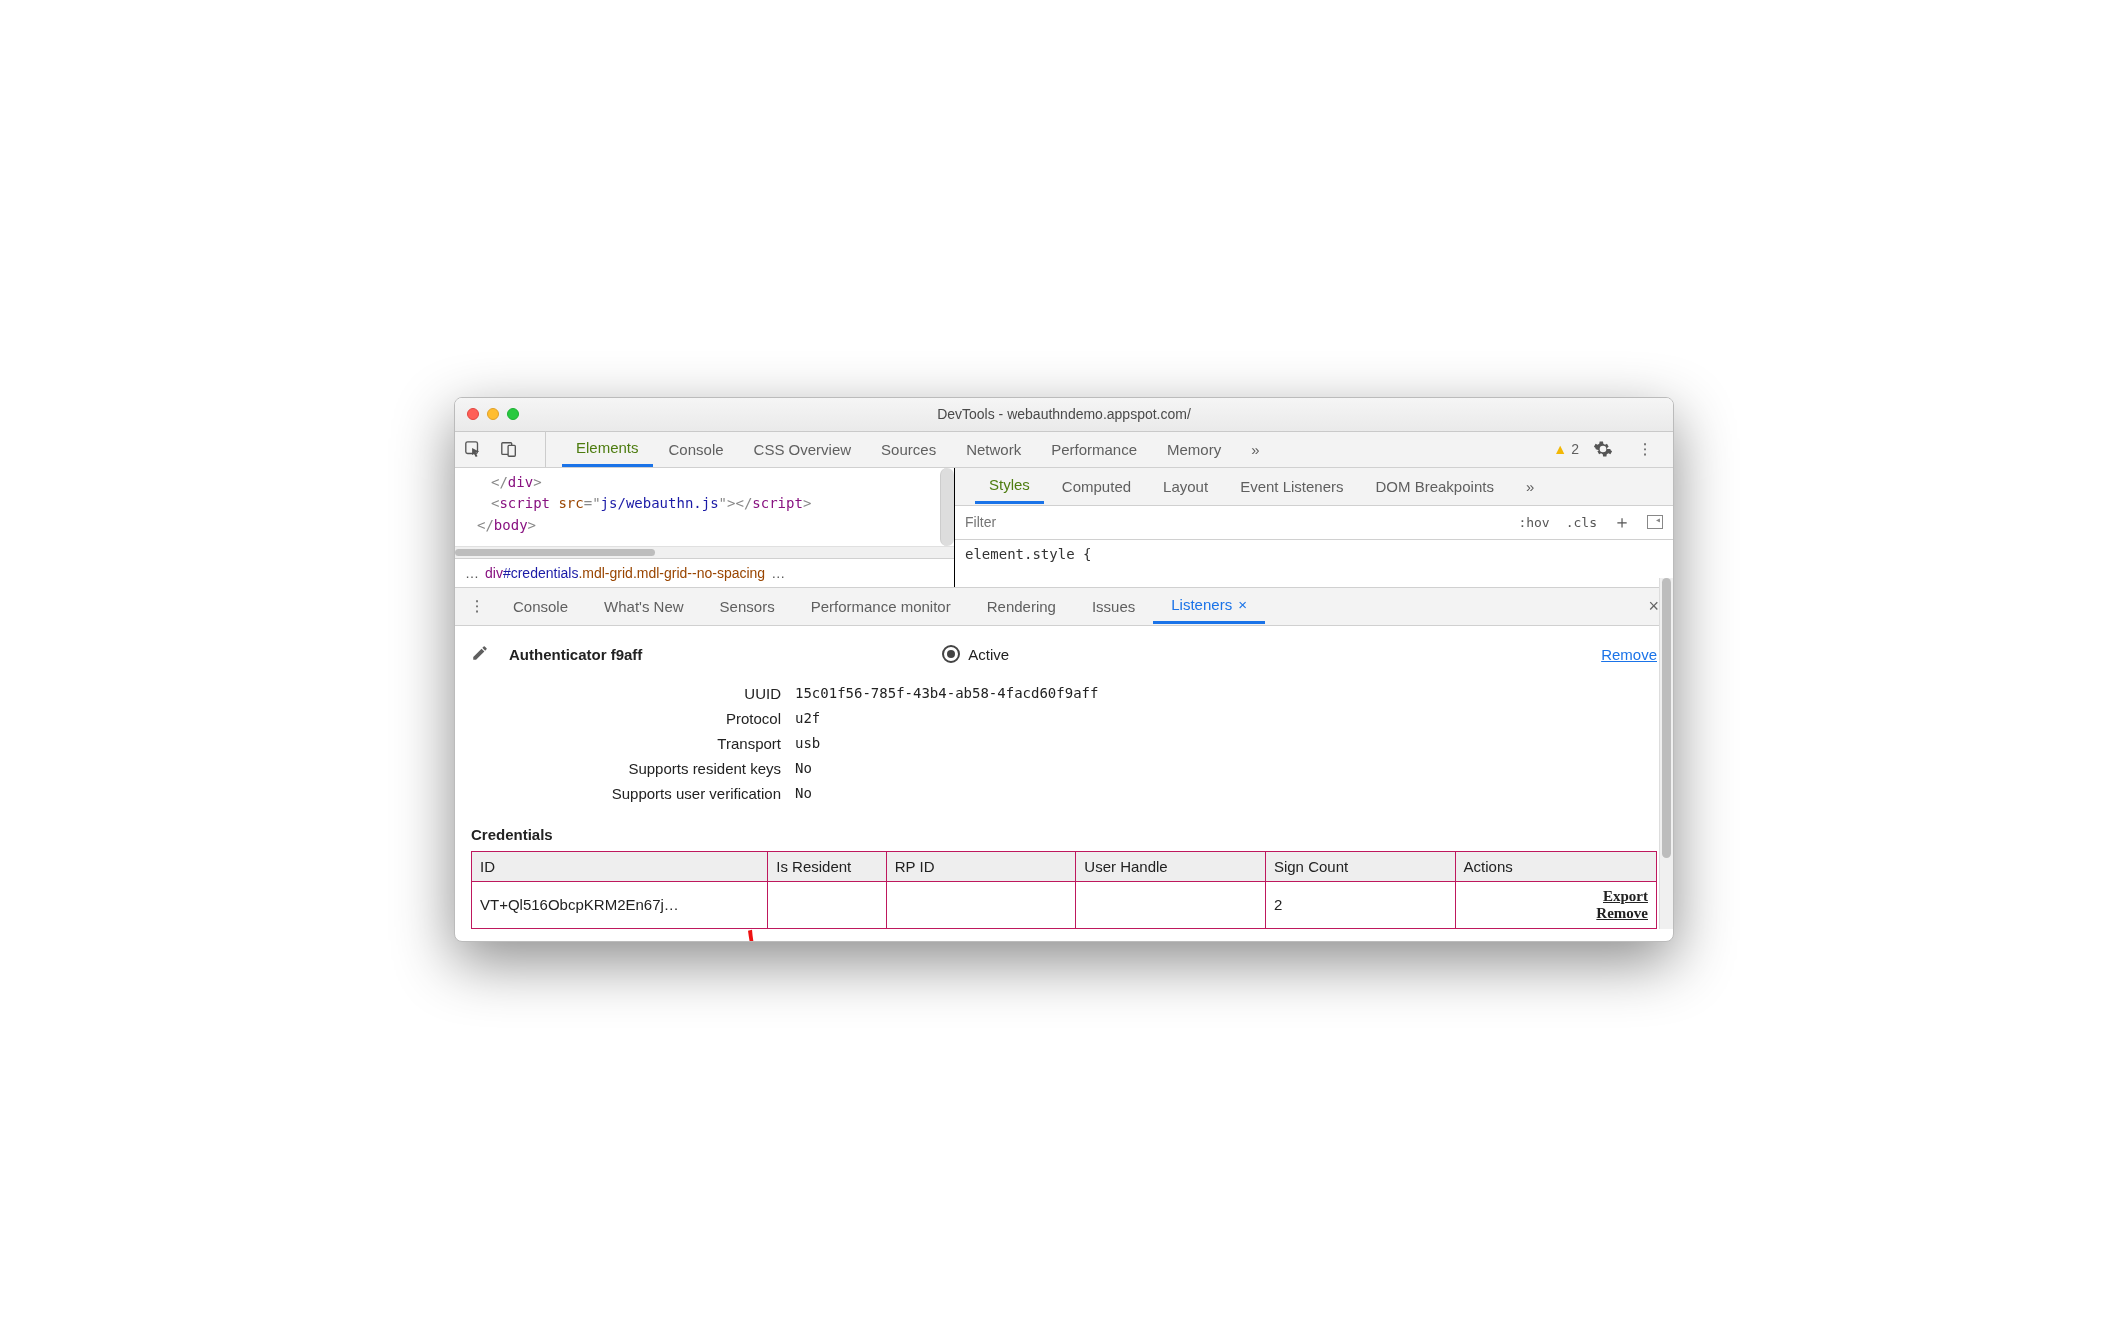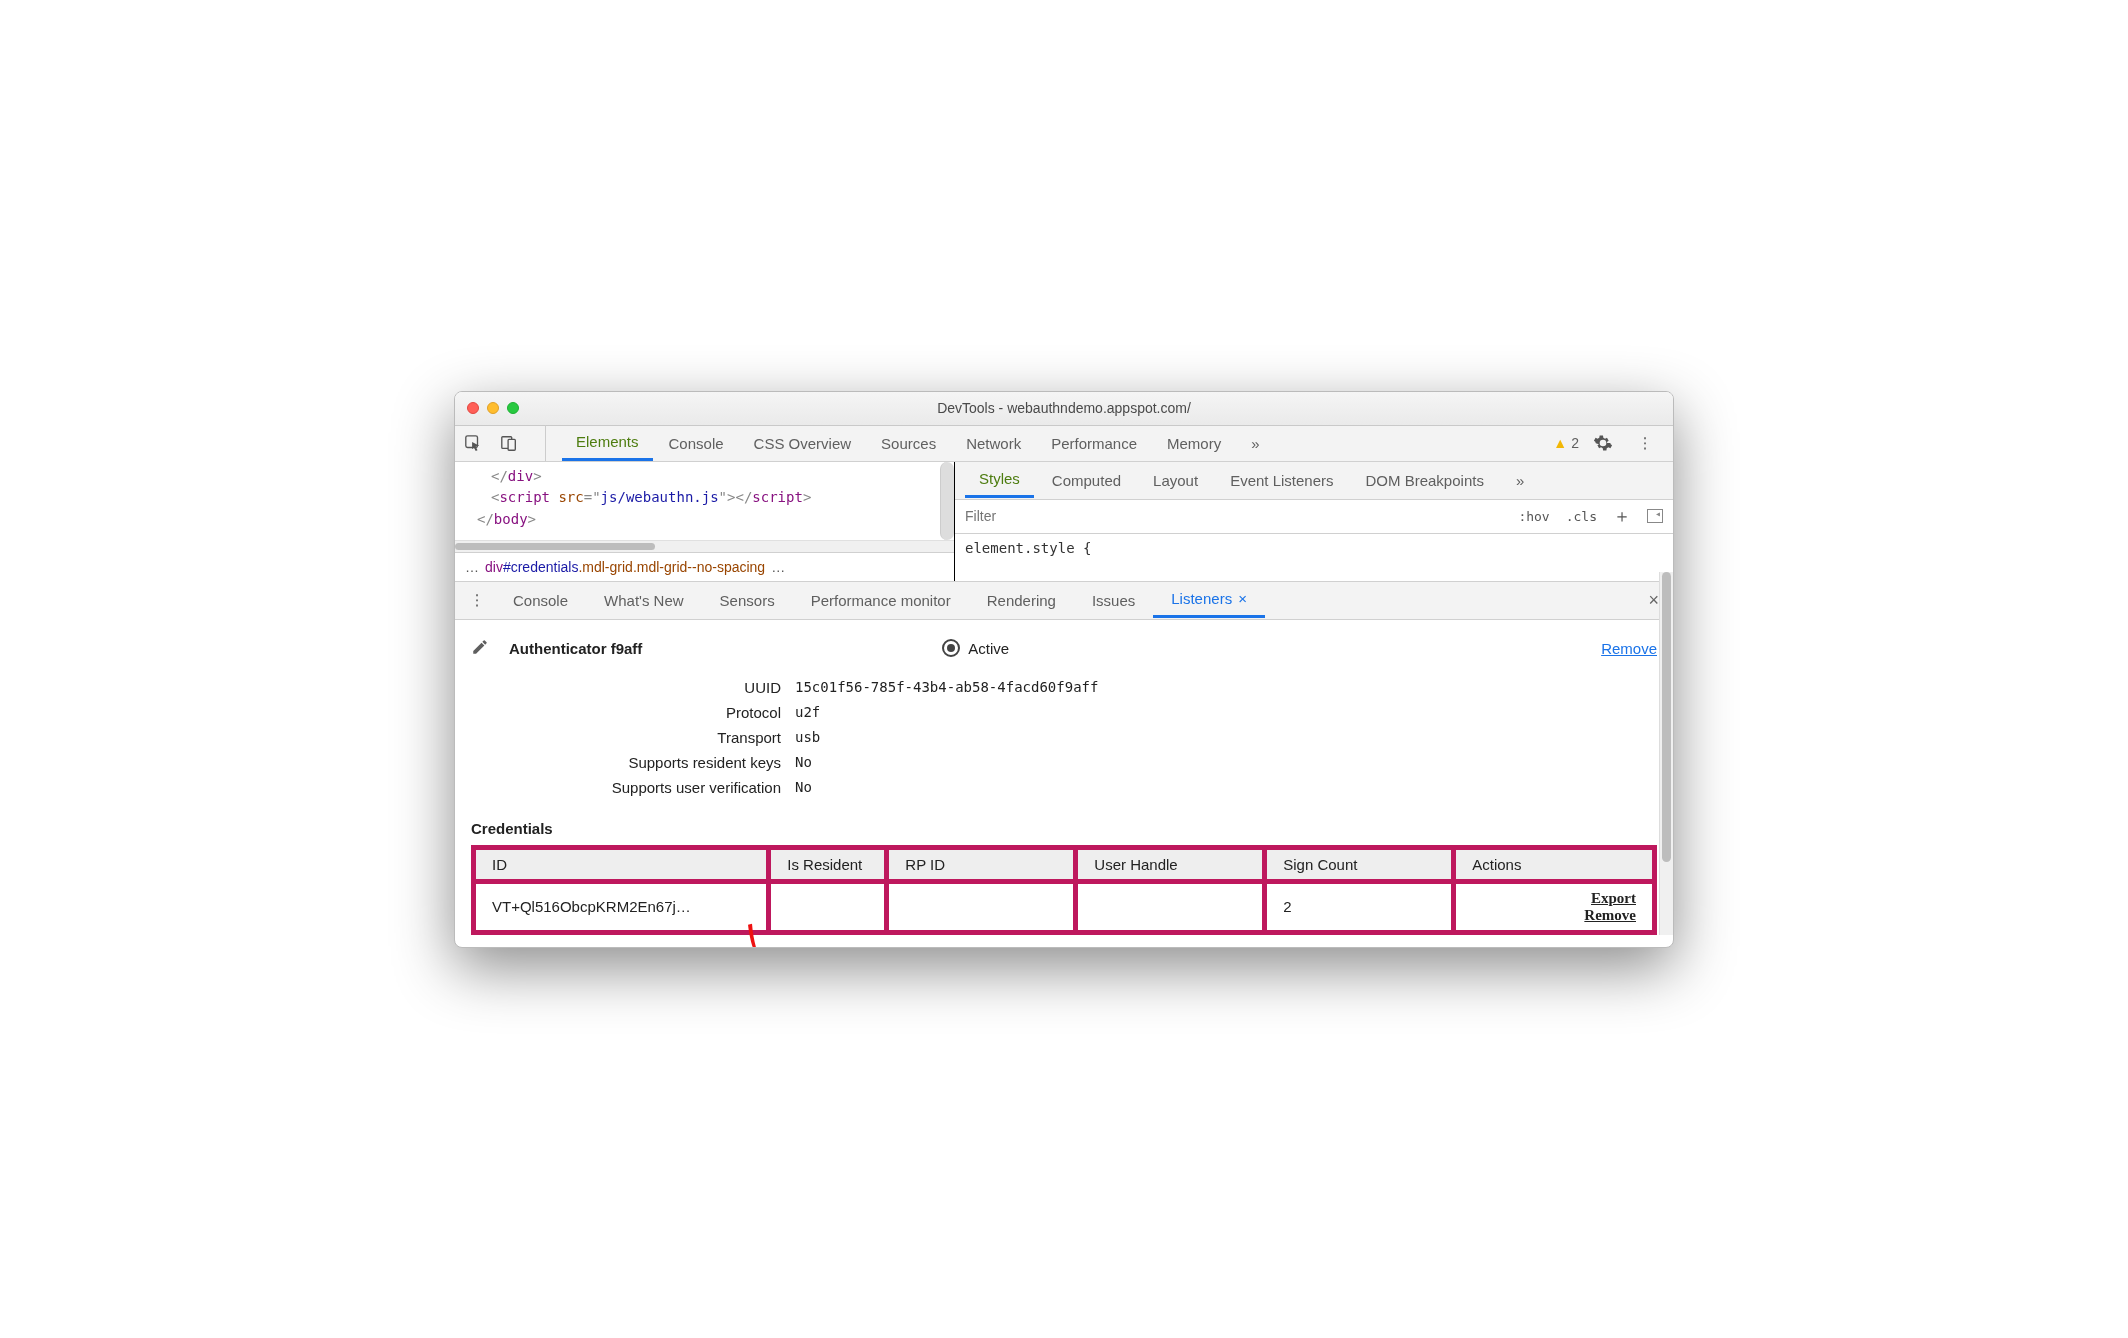--- a/index.html
+++ b/index.html
@@ -67,21 +67,21 @@
   .bl { color:#1a1aa6;}
   .br { color:#994500;}
   .str { color:#888;}
   .breadcrumb { border-top:1px solid #d0d0d0; font-size:14px; padding:6px 10px; color:#444; display:flex; gap:6px; align-items:center; background:#fff;}
   .ell { color:#555;}
   .vscrollhint { position:absolute; right:0; top:0; bottom:0; width:14px; background:#ddd; border-left:1px solid #ccc; border-radius:7px;}
   .hscroll { height:12px; background:#f0f0f0; border-top:1px solid #e0e0e0; position:relative;}
   .hscroll .thumb{ position:absolute; left:0; width:40%; top:2px; bottom:2px; background:#bdbdbd; border-radius:5px;}
 
   .styles-pane { flex:1; }
-  .styles-tabs { display:flex; align-items:center; height:38px; border-bottom:1px solid #d0d0d0; gap:4px; padding: 0 10px; font-size:15px; color:#5f5f5f; background:#f3f3f3;}
+  .styles-tabs { display:flex; align-items:center; height:38px; border-bottom:1px solid #d0d0d0; gap:4px; padding: 0 20px; font-size:15px; color:#5f5f5f; background:#f3f3f3;}
   .styles-tabs .tab {padding:0 14px;}
   .filter-row { display:flex; align-items:center; border-bottom:1px solid #d0d0d0; height:34px; font-size:14px; }
   .filter-input { flex:1; border:none; outline:none; padding:0 10px; font-size:14px;}
   .filter-tools { display:flex; gap:16px; align-items:center; padding-right:10px; color:#555; font-family:Menlo,monospace; font-size:13px;}
   .es { font-family: Menlo, monospace; font-size:14px; padding:6px 10px; color:#333;}
   .panel-box{ width:16px;height:14px; border:1px solid #888; position:relative;}
   .panel-box::after{content:"◂"; position:absolute; right:1px; top:-2px; font-size:10px; color:#888;}
 
   
   .drawer {
@@ -111,21 +111,21 @@
   .radio .dot .inner { width:8px; height:8px; background:#444; border-radius:50%;}
   .remove { margin-left:auto; color:#1a73e8; text-decoration:underline; cursor:pointer;}
   .props { margin-left: 80px; margin-bottom: 24px;}
   .prow { display:flex; gap: 14px; margin: 8px 0;}
   .prow .lab { width: 230px; text-align:right; }
   .prow .val { font-family: Menlo, monospace; font-size:14px;}
 
   .section-title { font-weight:700; margin: 14px 0 8px 0;}
 
   table.creds { width:100%; border-collapse:collapse; font-size:15px;}
-  table.creds th, table.creds td { border:5px solid #be185d; padding:6px 16px; text-align:left;}
+  table.creds th, table.creds td { border:1px solid #be185d; padding:6px 8px; text-align:left;}
   table.creds th { background:#eee; font-weight:400;}
   table.creds td.actions { text-align:right;font-family:Liberation Serif, serif; }
   .ulink { text-decoration:underline; cursor:pointer; font-weight:700;}
   .actions .ulink { display:block; }
 
   .arrow { position:absolute; left:278px; top:300px; z-index:5;}
   .arrow svg { width:56px; height:56px;}
 
   .rscroll { position:absolute; right:0; top:146px; bottom:12px; width:14px; background:#f0f0f0; border-left:1px solid #ddd;}
   .rscroll .thumb { position:absolute; top:0; height:80%; left:2px; right:2px; background:#bdbdbd; border-radius:6px;}

